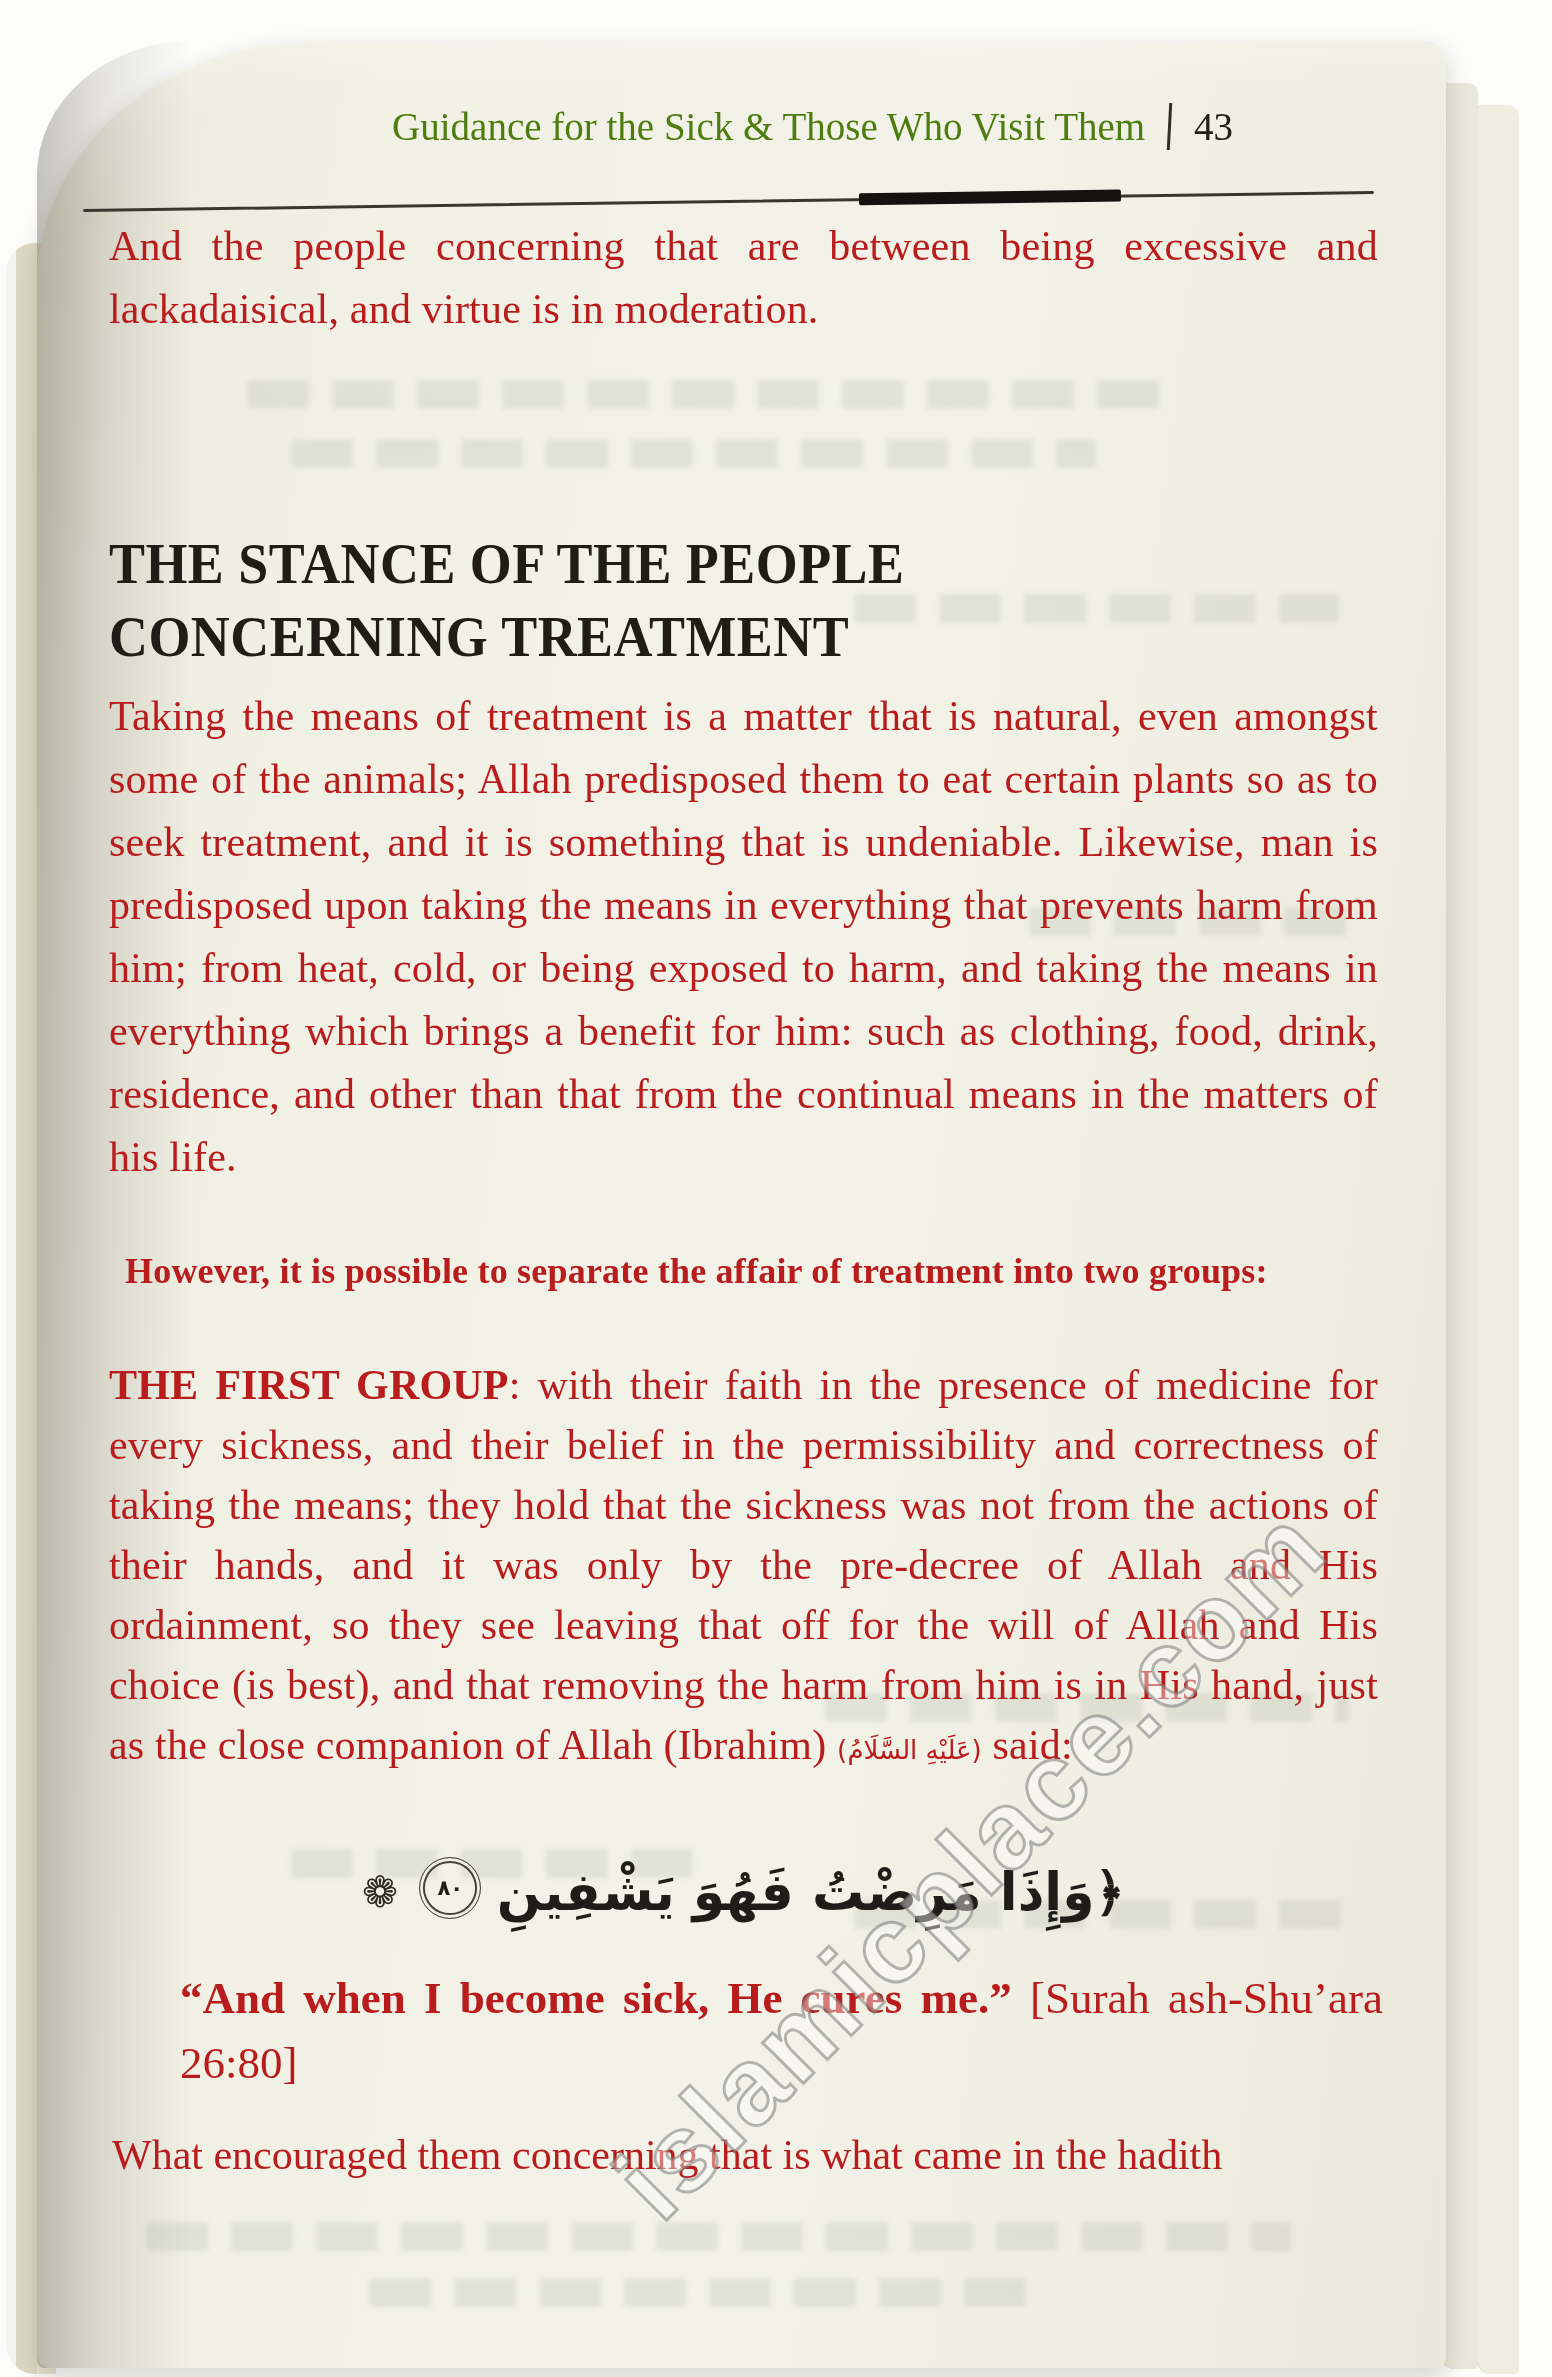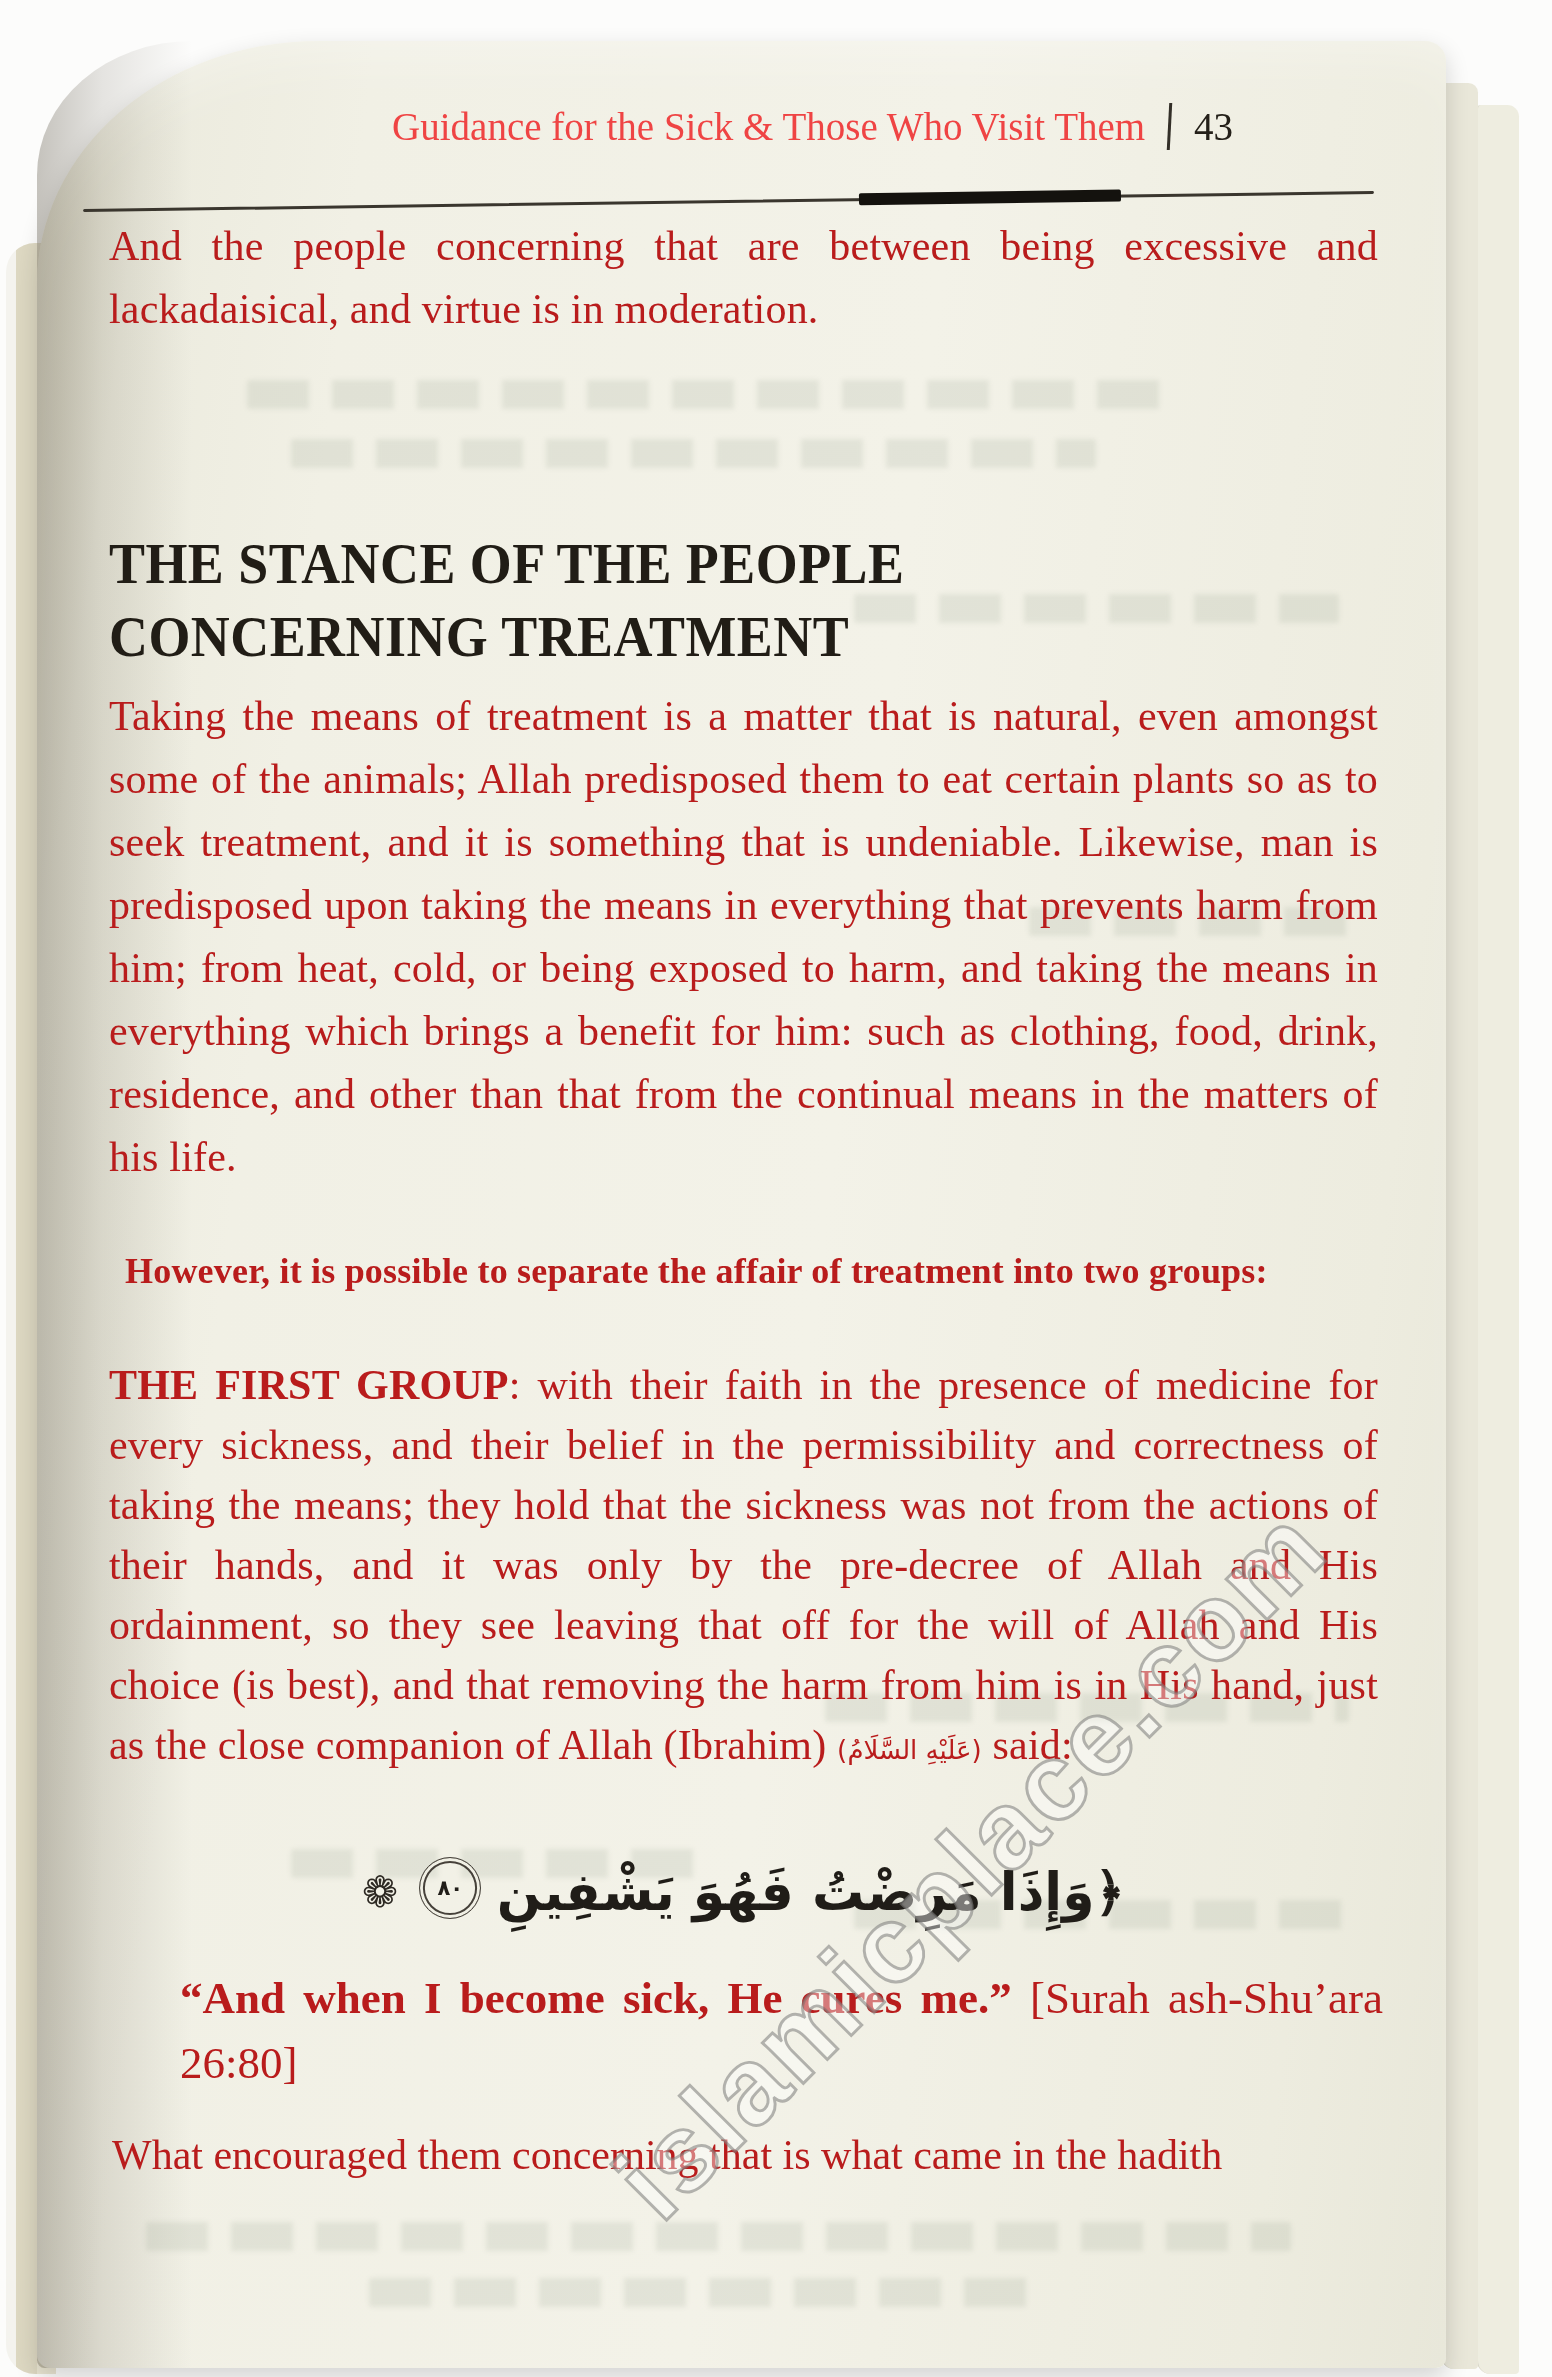--- a/index.html
+++ b/index.html
@@ -43,21 +43,21 @@
   
   .t{ position:absolute; color:#b91c1c; }
   .body-text{ font-size:42px; line-height:63px; text-align:justify; letter-spacing:0.2px; }
   .col{ left:109px; width:1269px; }
 
   
   .header-row{
     position:absolute; left:107px; top:97px; width:1126px; height:58px;
     display:flex; justify-content:flex-end; align-items:center; gap:23px;
   }
-  .header-title{ font-size:39px; color:#ef4444; white-space:nowrap; }
+  .header-title{ font-size:39px; color:#4d7c0f; white-space:nowrap; }
   .header-divider{ width:2.9px; height:47px; background:#332f28; transform:rotate(3deg); }
   .header-num{ font-size:39px; color:#242019; }
   .header-rule{
     position:absolute; left:83px; top:200px; width:1291px; height:2.9px;
     background:#3a362e; transform:rotate(-.8deg); border-radius:1.9px;
   }
   .header-rule .thick{
     position:absolute; left:776px; top:-4.9px; width:262px; height:11.6px;
     background:#14120e; border-radius:1.9px;
   }

